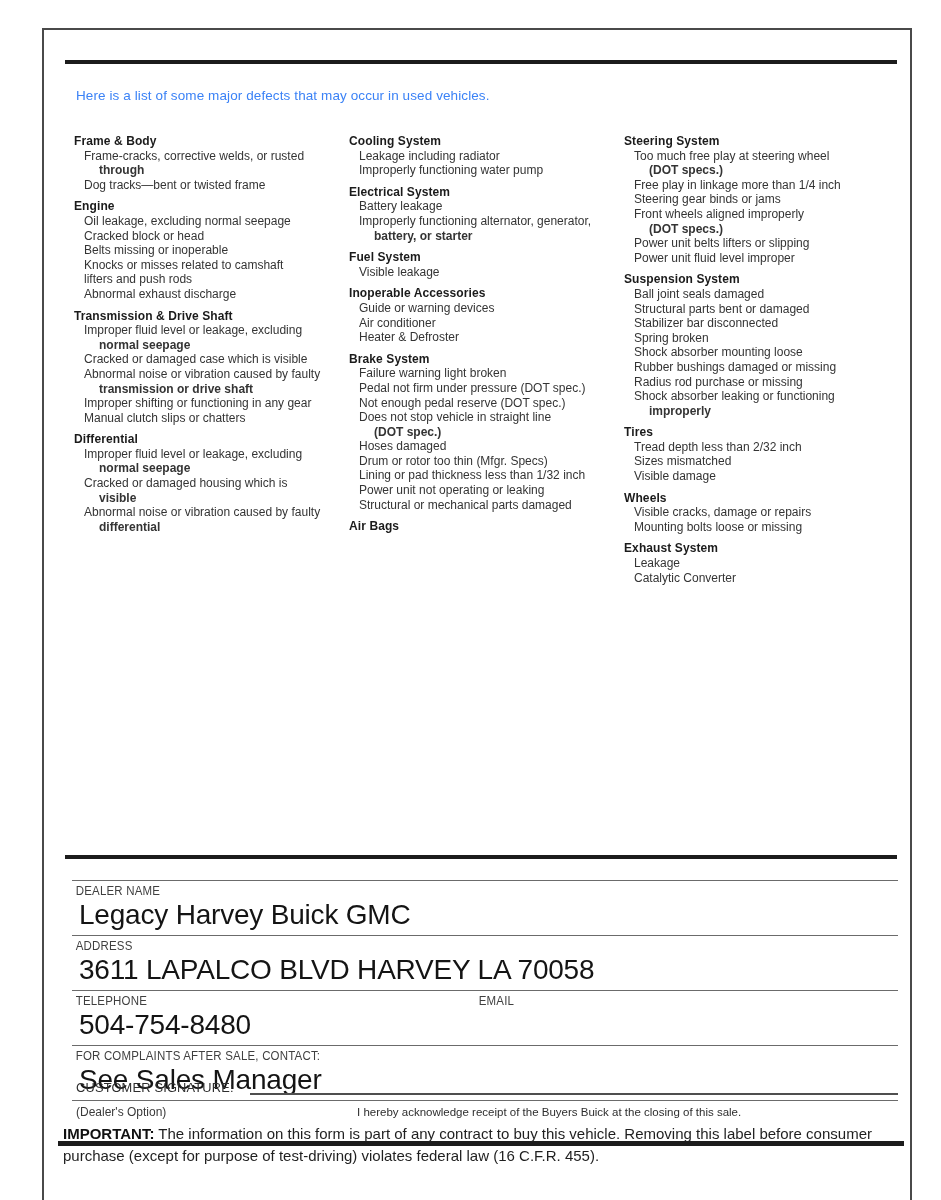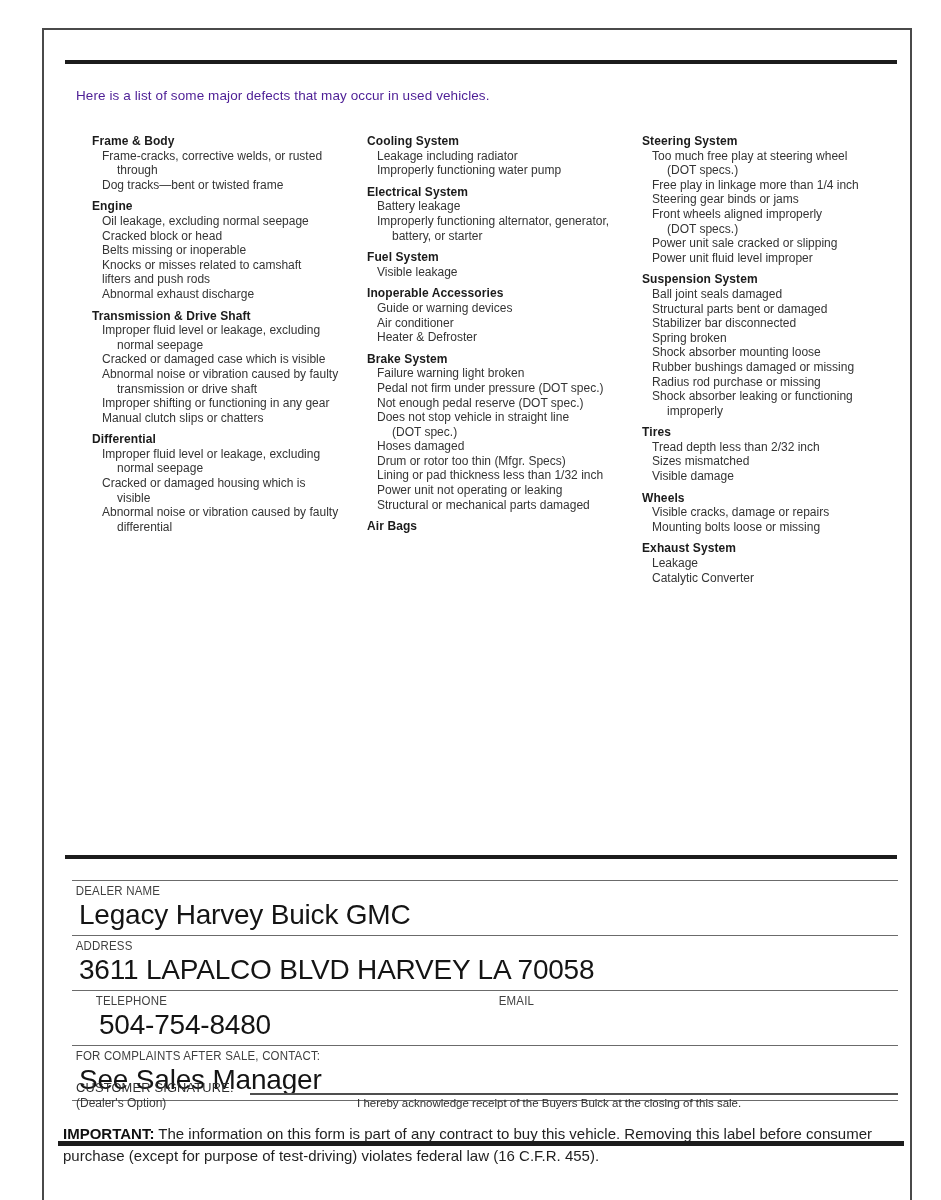--- a/index.html
+++ b/index.html
@@ -13,59 +13,59 @@
     position:absolute; left:42px; top:28px; width:870px; height:1240px;
     border:2px solid #4a4a4a; background:#fff;
   }
   .rule { position:absolute; background:#1c1c1c; }
   .rule-top    { left:21px;  top:30px;   width:832px; height:4px; }
   .rule-dealer { left:21px;  top:825px;  width:832px; height:4px; }
   .rule-bottom { left:14px;  top:1111px; width:846px; height:5px; }
 
   .intro {
     position:absolute; left:32px; top:58px; width:760px;
-    font-size:13.5px; color:#4c1d95; letter-spacing:.1px;
-  }
-
-  .columns { position:absolute; left:48px; top:104px; width:820px; display:flex; }
+    font-size:13.5px; color:#3b82f6; letter-spacing:.1px;
+  }
+
+  .columns { position:absolute; left:30px; top:104px; width:820px; display:flex; }
   .col { font-size:12px; line-height:14.6px; color:#343434; }
   .col-1 { width:275px; }
   .col-2 { width:275px; }
   .col-3 { width:270px; }
   .section { margin-bottom:7px; }
   .sec-heading { font-weight:bold; color:#1b1b1b; letter-spacing:.1px; }
   .sec-line { padding-left:10px; }
-  .sec-line.ind { padding-left:25px; }
+  .sec-line.ind { padding-left:25px;font-weight:bold; }
 
   .dealer {
     position:absolute; left:28px; top:850px; width:826px;
   }
   .d-row { border-top:1px solid #6b6b6b; position:relative; }
   .d-row.last { border-bottom:1px solid #6b6b6b; }
   .d-label {
     display:inline-block; font-size:12.5px; color:#3f3f3f; letter-spacing:.2px;
     transform:scaleX(.92); transform-origin:left; padding:3px 0 0 4px;
     white-space:nowrap;
   }
   .d-value {
     font-size:28px; color:#141414; padding:0 0 4px 7px; letter-spacing:-.2px;
     white-space:nowrap;
   }
   .d-row-split { display:flex; }
-  .d-cell-tel { width:403px;margin-left:20px; }
+  .d-cell-tel { width:403px; }
   .d-cell-email { flex:1; }
 
   .sig-block { position:absolute; left:32px; top:1050px; width:822px; }
   .sig-row { display:flex; align-items:center; }
   .sig-label {
     font-size:13.5px; color:#2e2e2e; letter-spacing:.2px; white-space:nowrap;
     transform:scaleX(.95); transform-origin:left;
   }
   .sig-line { flex:1; border-bottom:2px solid #4f4f4f; height:14px; margin-left:8px; }
-  .sig-sub { position:relative; margin-top:1px; height:16px; }
+  .sig-sub { position:relative; margin-top:10px; height:16px; }
   .sig-option { position:absolute; left:0; top:0; font-size:12px; color:#3a3a3a; }
   .sig-ack { position:absolute; left:281px; top:1px; font-size:11.5px; color:#2e2e2e; }
 
   .important {
     position:absolute; left:19px; top:1093px; width:822px;
     font-size:15px; line-height:21.5px; color:#1f1f1f;
   }
   .important-label { font-weight:bold; color:#111; }
 </style>
 </head>
@@ -155,21 +155,21 @@
       </div>
     <div class="col col-3">
         <div class="section">
           <div class="sec-heading">Steering System</div>
           <div class="sec-line">Too much free play at steering wheel</div>
           <div class="sec-line ind">(DOT specs.)</div>
           <div class="sec-line">Free play in linkage more than 1/4 inch</div>
           <div class="sec-line">Steering gear binds or jams</div>
           <div class="sec-line">Front wheels aligned improperly</div>
           <div class="sec-line ind">(DOT specs.)</div>
-          <div class="sec-line">Power unit sale cracked or slipping</div>
+          <div class="sec-line">Power unit belts lifters or slipping</div>
           <div class="sec-line">Power unit fluid level improper</div>
         </div>
         <div class="section">
           <div class="sec-heading">Suspension System</div>
           <div class="sec-line">Ball joint seals damaged</div>
           <div class="sec-line">Structural parts bent or damaged</div>
           <div class="sec-line">Stabilizer bar disconnected</div>
           <div class="sec-line">Spring broken</div>
           <div class="sec-line">Shock absorber mounting loose</div>
           <div class="sec-line">Rubber bushings damaged or missing</div>

